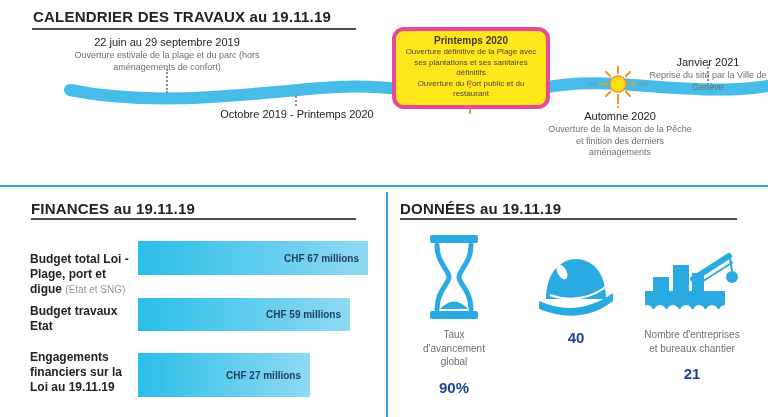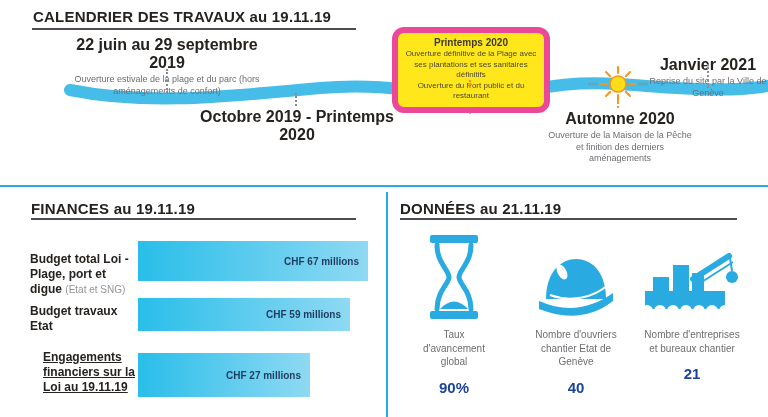--- a/index.html
+++ b/index.html
@@ -12,51 +12,51 @@
   #cal-title{left:33px;top:8px;}
   #cal-rule{left:32px;top:28px;width:324px;}
   #fin-title{left:31px;top:200px;}
   #fin-rule{left:31px;top:218px;width:325px;}
   #don-title{left:400px;top:200px;}
   #don-rule{left:400px;top:218px;width:337px;}
 
   
   .wave-svg{position:absolute;left:0;top:0;}
   .event{position:absolute;text-align:center;}
-  .ev-title{font-size:16px;font-weight:bold;color:#26221F;margin-bottom:2px;}
+  .ev-title{font-size:11px;font-weight:normal;color:#26221F;margin-bottom:2px;}
   .ev-desc{font-size:9px;color:#6D6E71;line-height:1.3;}
   #ev1{left:62px;top:36px;width:210px;}
   #ev2{left:197px;top:108px;width:200px;}
   #ev4{left:545px;top:110px;width:150px;}
   #ev5{left:648px;top:36px;width:120px;margin-top:20px;}
   .connector{position:absolute;width:0;border-left:2px dotted #8A8C8E;}
   .connector.orange{border-left-color:#F7941D;}
   #c1{left:166px;top:69px;height:24px;}
   #c2{left:295px;top:93px;height:13px;}
   #c3{left:469px;top:80px;height:8px;}
   #c4{left:617px;top:95px;height:13px;}
   #c5{left:707px;top:64px;height:24px;}
 
   .callout{position:absolute;left:392px;top:27px;width:158px;box-sizing:border-box;
-           background:#FFE71C;border:6px solid #ec4899;border-radius:12px;
+           background:#FFE71C;border:4px solid #ec4899;border-radius:12px;
            text-align:center;padding:4px 3px 5px;}
   .callout-title{font-size:10px;font-weight:bold;color:#3E3A24;margin-bottom:1px;}
   .callout-desc{font-size:8px;color:#4C4734;line-height:1.32;}
 
   
   .hdivider{position:absolute;left:0;top:185px;width:768px;height:2px;background:#29ABE2;}
   .vdivider{position:absolute;left:386px;top:192px;width:2px;height:225px;background:#29ABE2;}
 
   
   .fin-label{position:absolute;font-size:12px;font-weight:bold;line-height:1.25;color:#26221F;}
   .fin-note{font-size:10px;font-weight:normal;color:#939598;}
   #fl1{left:30px;top:252px;width:104px;}
   #fl2{left:30px;top:304px;width:104px;}
-  #fl3{left:43px;top:350px;width:112px;text-decoration:underline;}
-  .fin-bar{position:absolute;left:138px;height:40px;box-sizing:border-box;
+  #fl3{left:30px;top:350px;width:112px;}
+  .fin-bar{position:absolute;left:138px;height:34px;box-sizing:border-box;
            background:linear-gradient(90deg,#29BEE9,#8FD9F3);
            display:flex;align-items:center;justify-content:flex-end;padding-right:9px;}
   #fb1{top:241px;}
   #fb2{top:298px;height:33px;}
   #fb3{top:353px;height:44px;}
   .fin-value{font-size:10px;font-weight:bold;color:#1E3C5F;white-space:nowrap;}
 
   
   .stat{position:absolute;top:233px;text-align:center;}
   #st1{left:398px;width:112px;}
@@ -164,21 +164,21 @@
     <span class="fin-value">CHF 59 millions</span>
   </div>
 
   <div class="fin-label" id="fl3">
     <span>Engagements financiers sur la Loi au 19.11.19</span>
   </div>
   <div class="fin-bar" id="fb3" style="width: 172px;">
     <span class="fin-value">CHF 27 millions</span>
   </div>
 
-  <div class="section-title" id="don-title">DONNÉES au 21.11.19</div>
+  <div class="section-title" id="don-title">DONNÉES au 19.11.19</div>
   <div class="title-rule" id="don-rule"></div>
 
   <div class="stat" id="st1">
     <div class="stat-icon">
       <svg width="52" height="84" viewBox="0 0 52 84">
         <g fill="#29ABE2">
           <rect x="2" y="0" width="48" height="8" rx="2"></rect>
           <rect x="2" y="76" width="48" height="8" rx="2"></rect>
           <path d="M12 74 Q26 59 40 74 Z"></path>
         </g>
@@ -192,21 +192,20 @@
 
   <div class="stat" id="st2">
     <div class="stat-icon">
       <svg width="78" height="64" viewBox="0 0 78 64">
         <path d="M9 44 C9 16 25 4 39 4 C57 4 69 20 69 44 Z" fill="#29ABE2"></path>
         <path d="M2 46 C29 58 53 54 76 38 L76 46 C53 64 27 64 2 54 Z" fill="#29ABE2"></path>
         <ellipse cx="25" cy="17" rx="4.5" ry="8" transform="rotate(-28 25 17)" fill="#fff"></ellipse>
         <path d="M13 40 C35 48 57 42 71 30" stroke="#fff" stroke-width="2" fill="none"></path>
       </svg>
     </div>
-    <div class="stat-label">Nombre d'ouvriers chantier Etat de Genève</div>
     <div class="stat-value">40</div>
   </div>
 
   <div class="stat" id="st3">
     <div class="stat-icon">
       <svg width="94" height="68" viewBox="0 0 94 68">
         <g fill="#29ABE2">
           <path d="M48 28 L84 5" stroke="#29ABE2" stroke-width="6" stroke-linecap="round" fill="none"></path>
           <path d="M52 34 L88 11" stroke="#29ABE2" stroke-width="2" fill="none"></path>
           <rect x="8" y="26" width="16" height="16"></rect>

